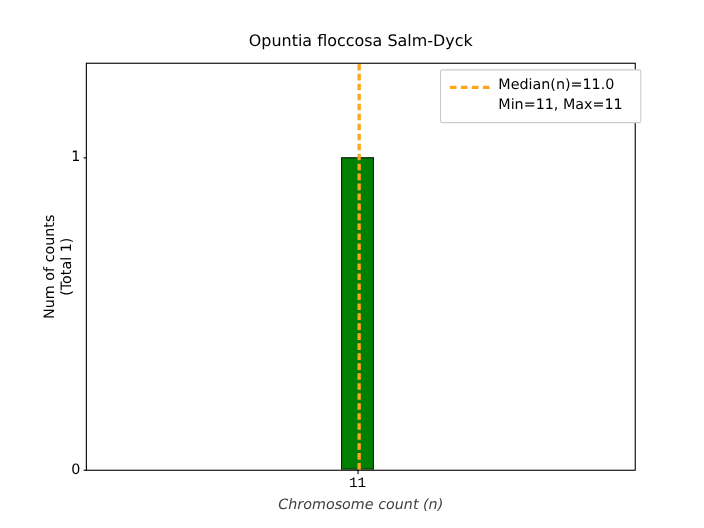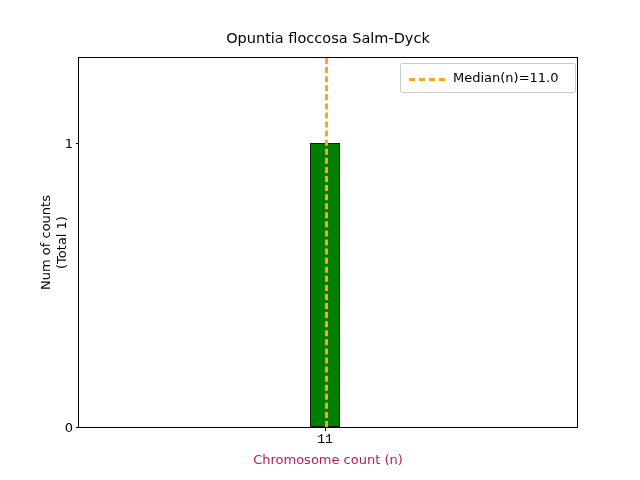--- a/index.html
+++ b/index.html
@@ -114,21 +114,22 @@
 
   
   #xlabel {
     position: absolute;
     left: 78px;
     top: 452px;
     width: 500px;
     text-align: center;
     font-size: 13px;
     white-space: nowrap;
-    color: #be185d;
+    color: #404040;
+    font-style: italic;
   }
   .ylabel-wrap {
     position: absolute;
     top: 57px;
     height: 371px;
     width: 16px;
     display: flex;
     align-items: center;
     justify-content: center;
   }
@@ -204,20 +205,21 @@
 
     <div style="position:absolute; left:49.4%; top:0; height:100%;">
       <span class="xtick-mark"></span>
       <span class="xtick-label">11</span>
     </div>
 
     <div id="legend" style="left:0; top:0; position:absolute; left:321px; top:5px;">
       <span id="legend-swatch"></span>
       <span id="legend-texts">
         <span class="legend-label">Median(n)=11.0</span>
+        <span class="legend-label" id="legend-label-2">Min=11, Max=11</span>
       </span>
     </div>
 
   </div>
 
   <div id="xlabel">Chromosome count (n)</div>
 
   <div class="ylabel-wrap" id="ylabel-line1">
     <span class="ylabel-text">Num of counts</span>
   </div>

